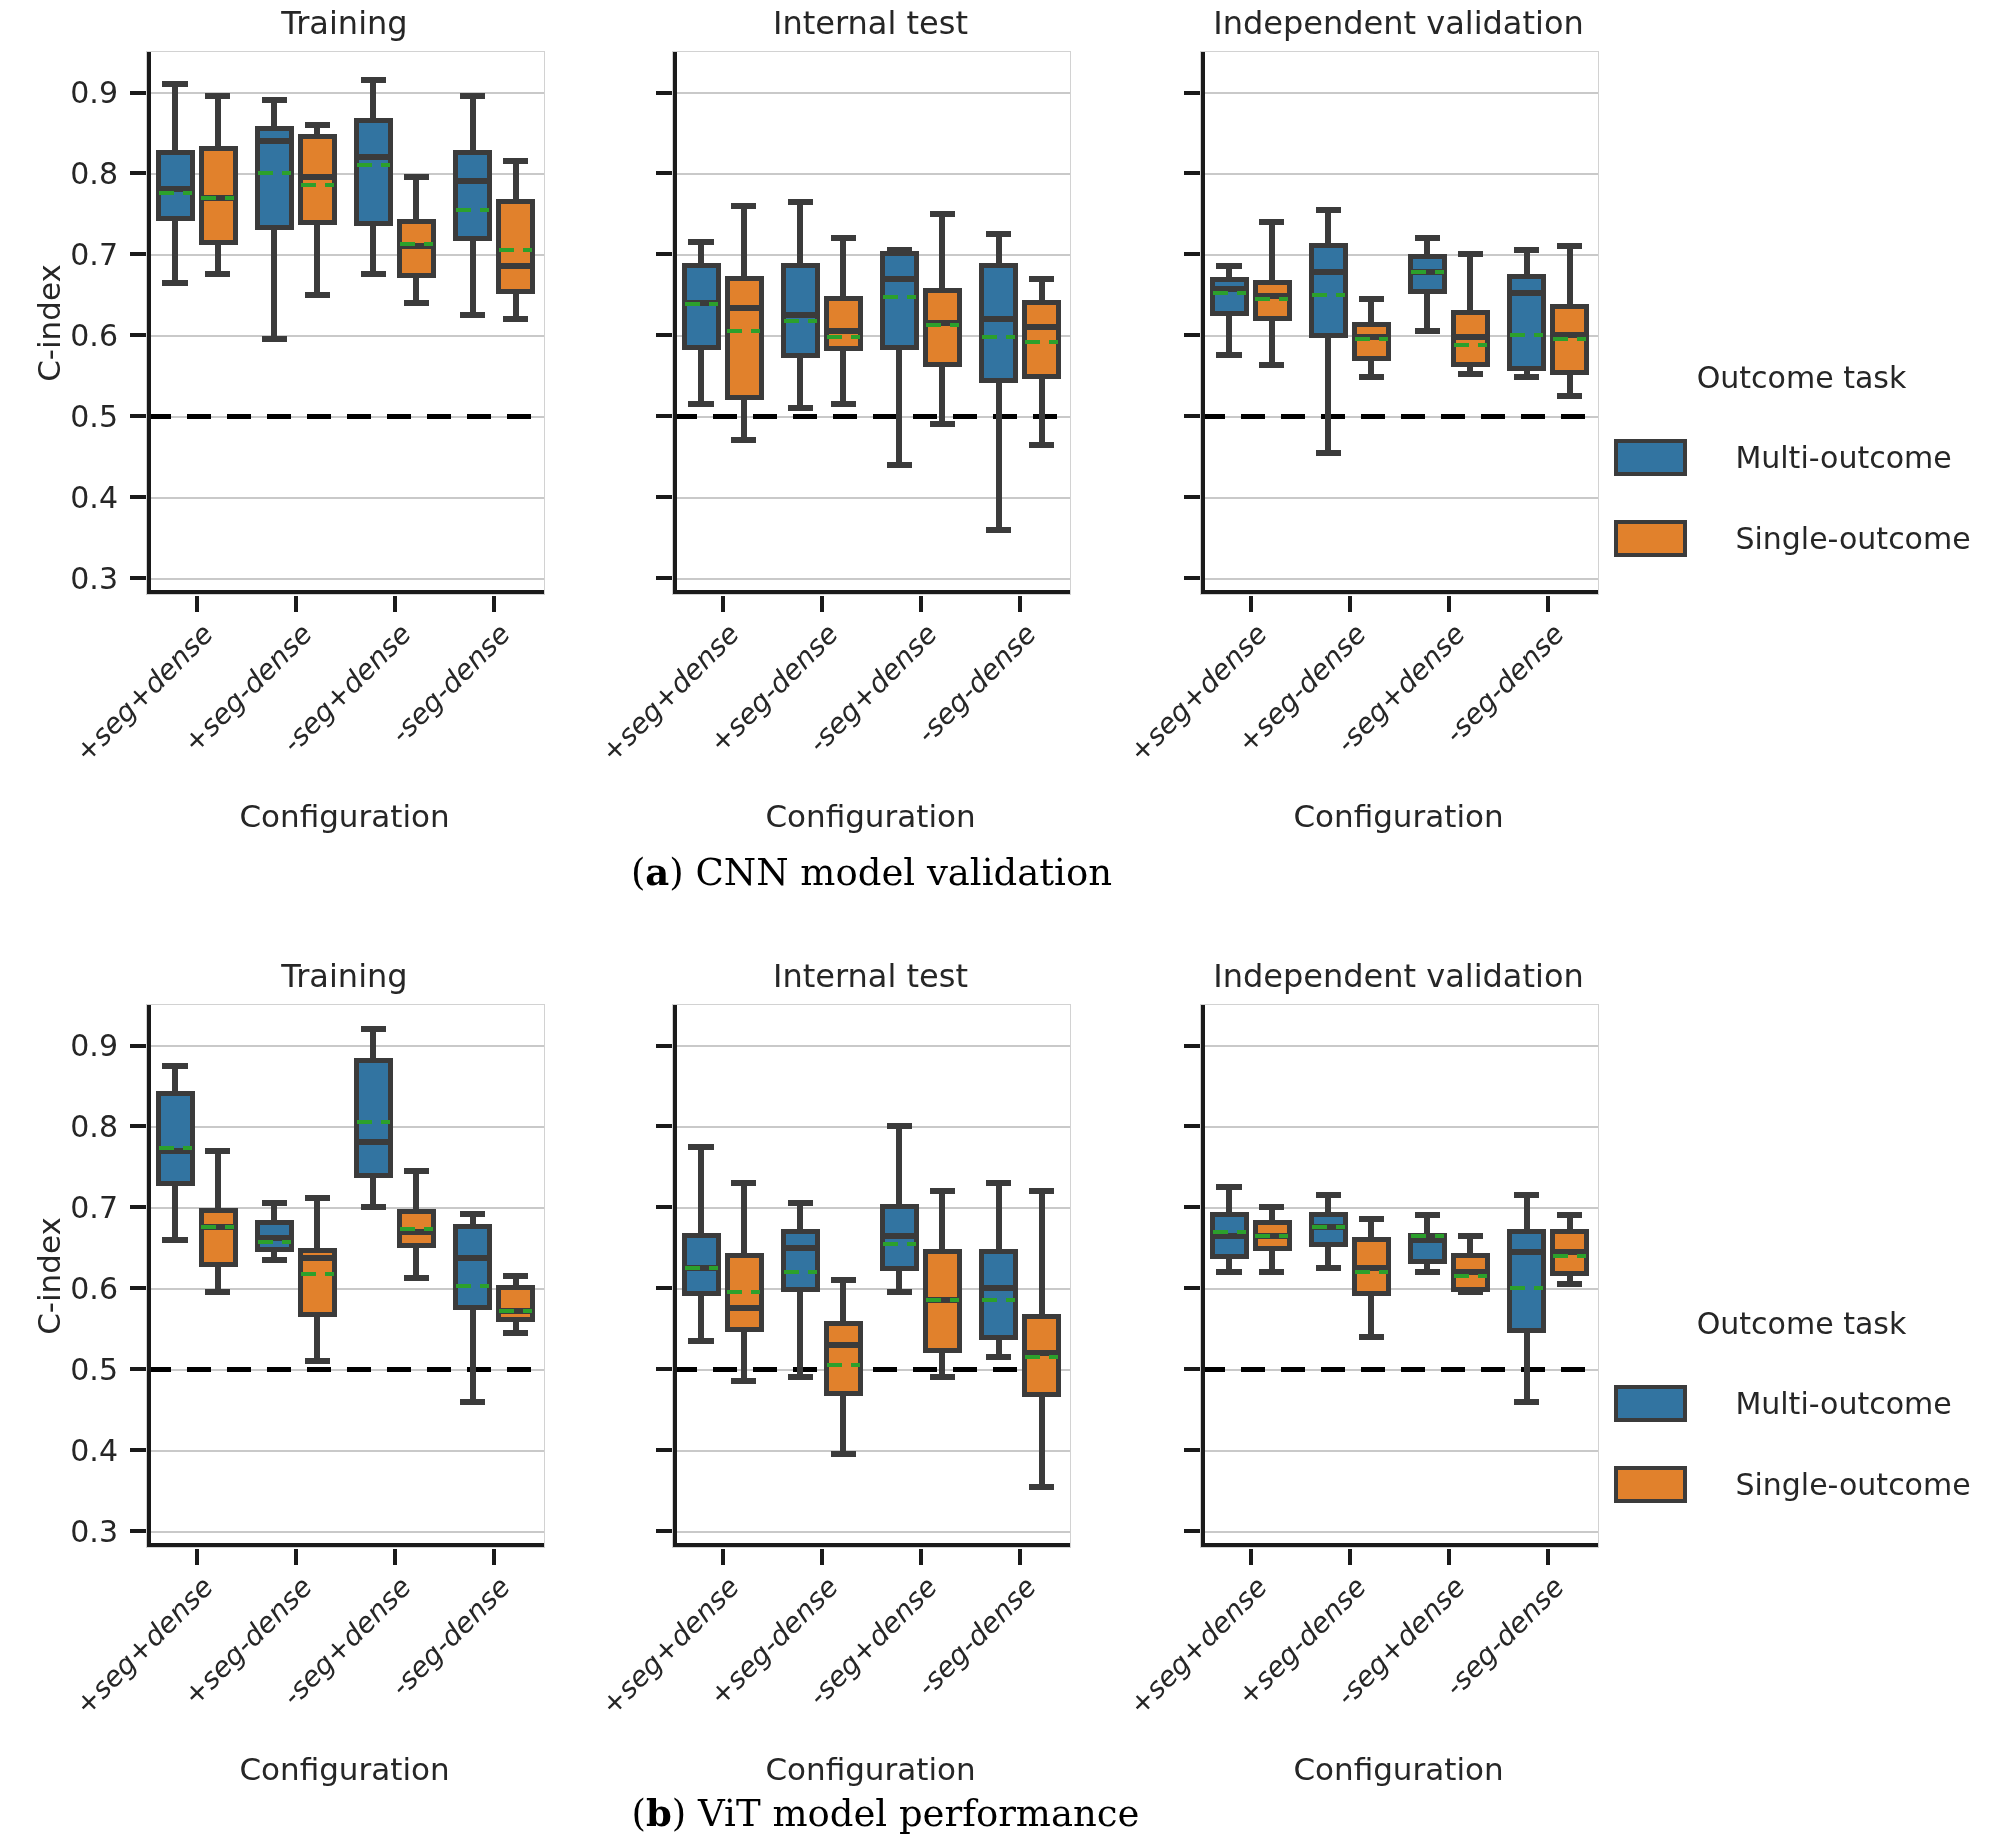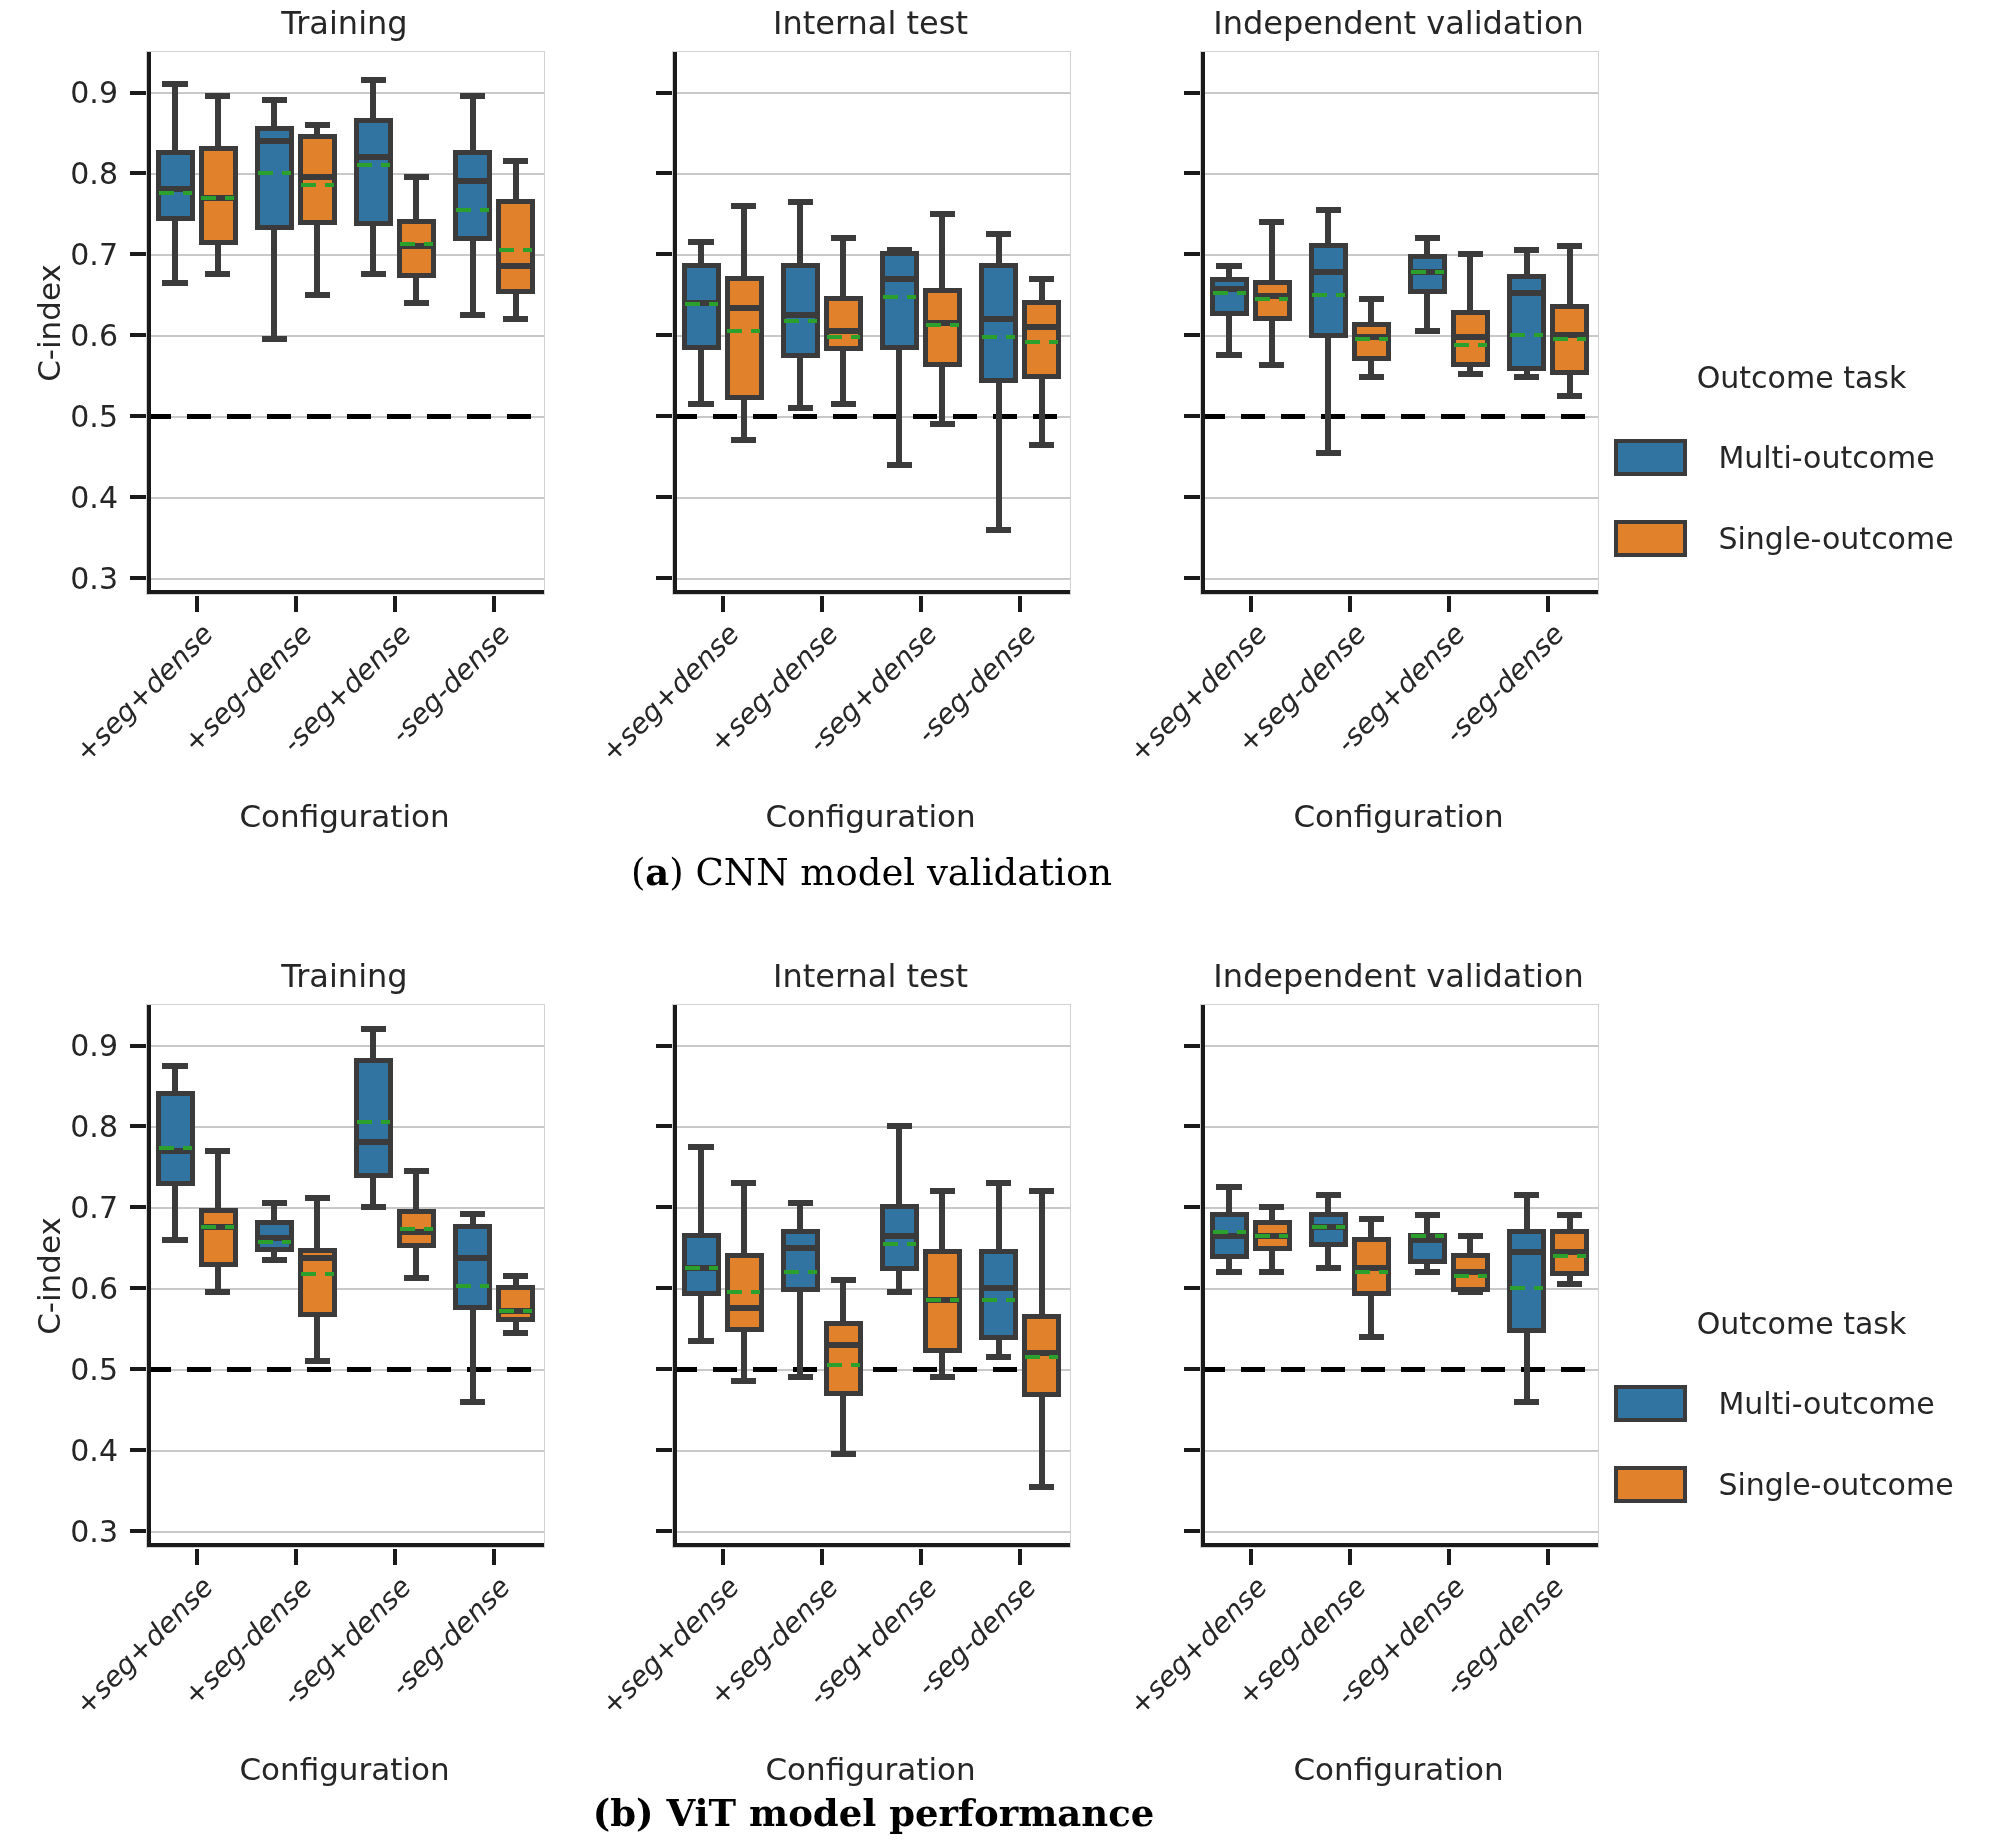--- a/index.html
+++ b/index.html
@@ -12,21 +12,21 @@
           transform:translate(-50%,-50%) rotate(-90deg);}
   .ytick-label{position:absolute;font-size:30px;line-height:39px;color:#262626;text-align:right;}
   .xtick-label{position:absolute;font-size:28px;line-height:31px;font-style:italic;color:#262626;
                text-align:right;transform:rotate(-45deg);transform-origin:100% 0;white-space:nowrap;}
   .caption{position:absolute;font-family:"DejaVu Serif","Liberation Serif",serif;
            font-size:37px;line-height:47px;color:#000;text-align:center;}
   .legend{position:absolute;width:387px;display:flex;flex-direction:column;}
   .legend-title{font-size:30px;line-height:37px;text-align:center;margin-bottom:42px;color:#262626;}
   .legend-item{display:flex;align-items:center;height:38px;margin-bottom:43px;}
   .swatch{width:65px;height:29px;border:4.4px solid #3B3B3B;margin-left:6.4px;flex:none;}
-  .legend-label{font-size:30px;margin-left:31px;color:#262626;white-space:nowrap;}
+  .legend-label{font-size:30px;margin-left:48px;color:#262626;white-space:nowrap;}
 </style>
 </head>
 <body>
 
 <div class="figure">
 
   <section class="panel">
     <h3 class="panel-title" style="left: 146px; top: 1px; width: 397px; margin: 0px; font-weight: normal;">Training</h3>
     <div class="plot" style="left: 146px; top: 51px; width: 397px; height: 542px;">
         <div style="position: absolute; left: 0px; width: 100%; top: 526px; height: 1.5px; background: rgb(201, 201, 201);"></div>
@@ -537,18 +537,18 @@
     </div>
     <div class="legend-item">
       <span class="swatch" style="background:#E1812C;"></span>
       <span class="legend-label">Single-outcome</span>
     </div>
   </div>
 
   <div class="caption" style="left:146px;top:849px;width:1451px;">
     <span>(</span><b>a</b><span>) CNN model validation</span>
   </div>
-  <div class="caption" style="left:148px;top:1790px;width:1451px;font-weight:bold;">
+  <div class="caption" style="left:160px;top:1790px;width:1451px;">
     <span>(</span><b>b</b><span>) ViT model performance</span>
   </div>
 
 </div>
 
 
 </body></html>

